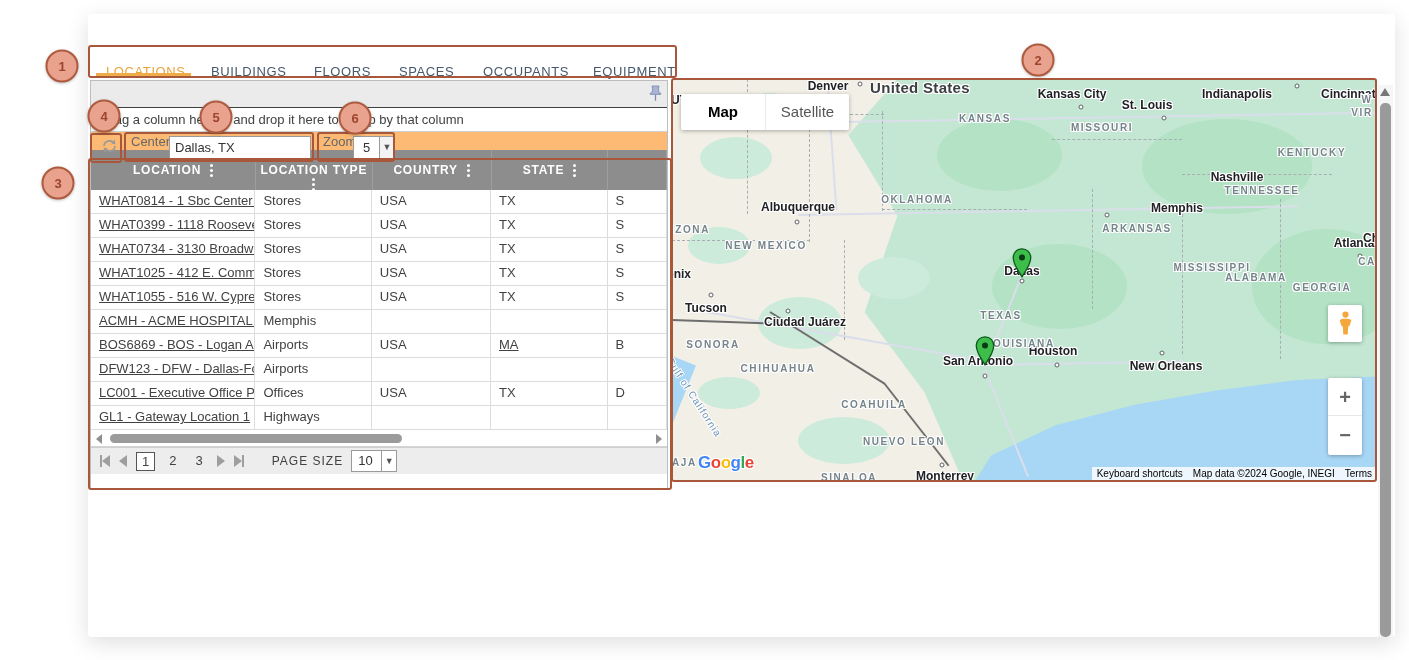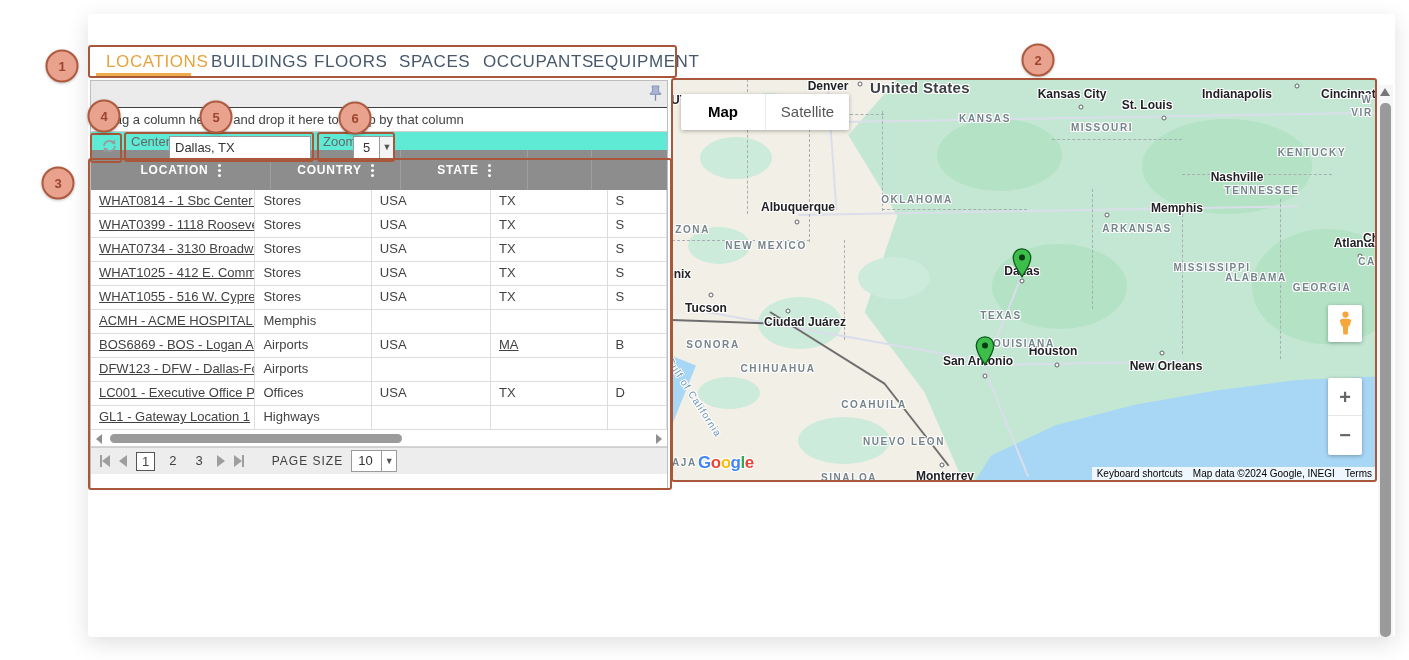--- a/index.html
+++ b/index.html
@@ -6,35 +6,35 @@
   html,body { width:1409px; height:660px; background:#fff; overflow:hidden;
               font-family:"Liberation Sans", sans-serif; }
   #page { position:relative; width:1409px; height:660px; }
 
   
   .card { position:absolute; left:88px; top:14px; width:1307px; height:623px;
           background:#fff; border-radius:3px; box-shadow:0 6px 22px rgba(0,0,0,.13); }
 
   
   #tabstrip { position:absolute; left:0; top:52px; height:22px; }
-  .tab { position:absolute; top:0; font-size:17px; letter-spacing:.6px; color:#46586c;
+  .tab { position:absolute; top:12px; font-size:13px; letter-spacing:.6px; color:#46586c;
          cursor:pointer; white-space:nowrap; }
   .tab.active { color:#e8a33c; }
   .tab:nth-child(1){left:106px}.tab:nth-child(2){left:211px}.tab:nth-child(3){left:314px}
   .tab:nth-child(4){left:399px}.tab:nth-child(5){left:483px}.tab:nth-child(6){left:593px}
   #tab-underline { position:absolute; left:96px; top:73px; width:95px; height:4px; background:#efad49; }
 
   
   #grid { position:absolute; left:90px; top:80px; width:578px; height:409px;
           background:#fff; border:1px solid #bdbdbd; font-size:13px; color:#424242; }
   .gridhead { position:relative; height:26px; background:#ebebeb; }
   .gridhead .pin { position:absolute; right:5px; top:4px; cursor:pointer; }
   .dragbar { height:25px; background:#fff; border-top:1px solid #3f3f3f; border-bottom:1px solid #cfcfcf;
              line-height:24px; padding-left:10px; color:#424242; }
-  .toolbar { position:relative; height:18px; background:#5eead4; display:flex; align-items:center; }
+  .toolbar { position:relative; height:18px; background:#fdba74; display:flex; align-items:center; }
   .refresh-btn { position:absolute; left:6px; top:4px; width:24px; height:22px; background:none;
                  border:none; cursor:pointer; }
   .tlabel { color:#666; }
   .lbl-center { position:absolute; left:40px; }
   .center-input { position:absolute; left:78px; top:4px; width:142px; height:23px;
                   border:1px solid #9a9a9a; padding:0 5px; font-size:13px; color:#333;
                   font-family:"Liberation Sans",sans-serif; background:#fff; }
   .lbl-zoom { position:absolute; left:232px; }
   .numbox { position:absolute; left:262px; top:4px; width:42px; height:23px; border:1px solid #9a9a9a;
             background:#fff; display:flex; cursor:pointer; }
@@ -182,20 +182,24 @@
       <input class="center-input" type="text" value="Dallas, TX" style="">
       <span class="tlabel lbl-zoom">Zoom</span>
       <div class="numbox">
         <span class="val">5</span>
         <span class="dd">▼</span>
       </div>
     </div>
     <div class="thead" id="thead">
         <div class="th" style="width: 180px;">
           <span>LOCATION</span>
+          <span class="kebab"></span>
+        </div>
+        <div class="th stack" style="width: 127px;">
+          <span>LOCATION TYPE</span>
           <span class="kebab"></span>
         </div>
         <div class="th" style="width: 130px;">
           <span>COUNTRY</span>
           <span class="kebab"></span>
         </div>
         <div class="th" style="width: 127px;">
           <span>STATE</span>
           <span class="kebab"></span>
         </div>

